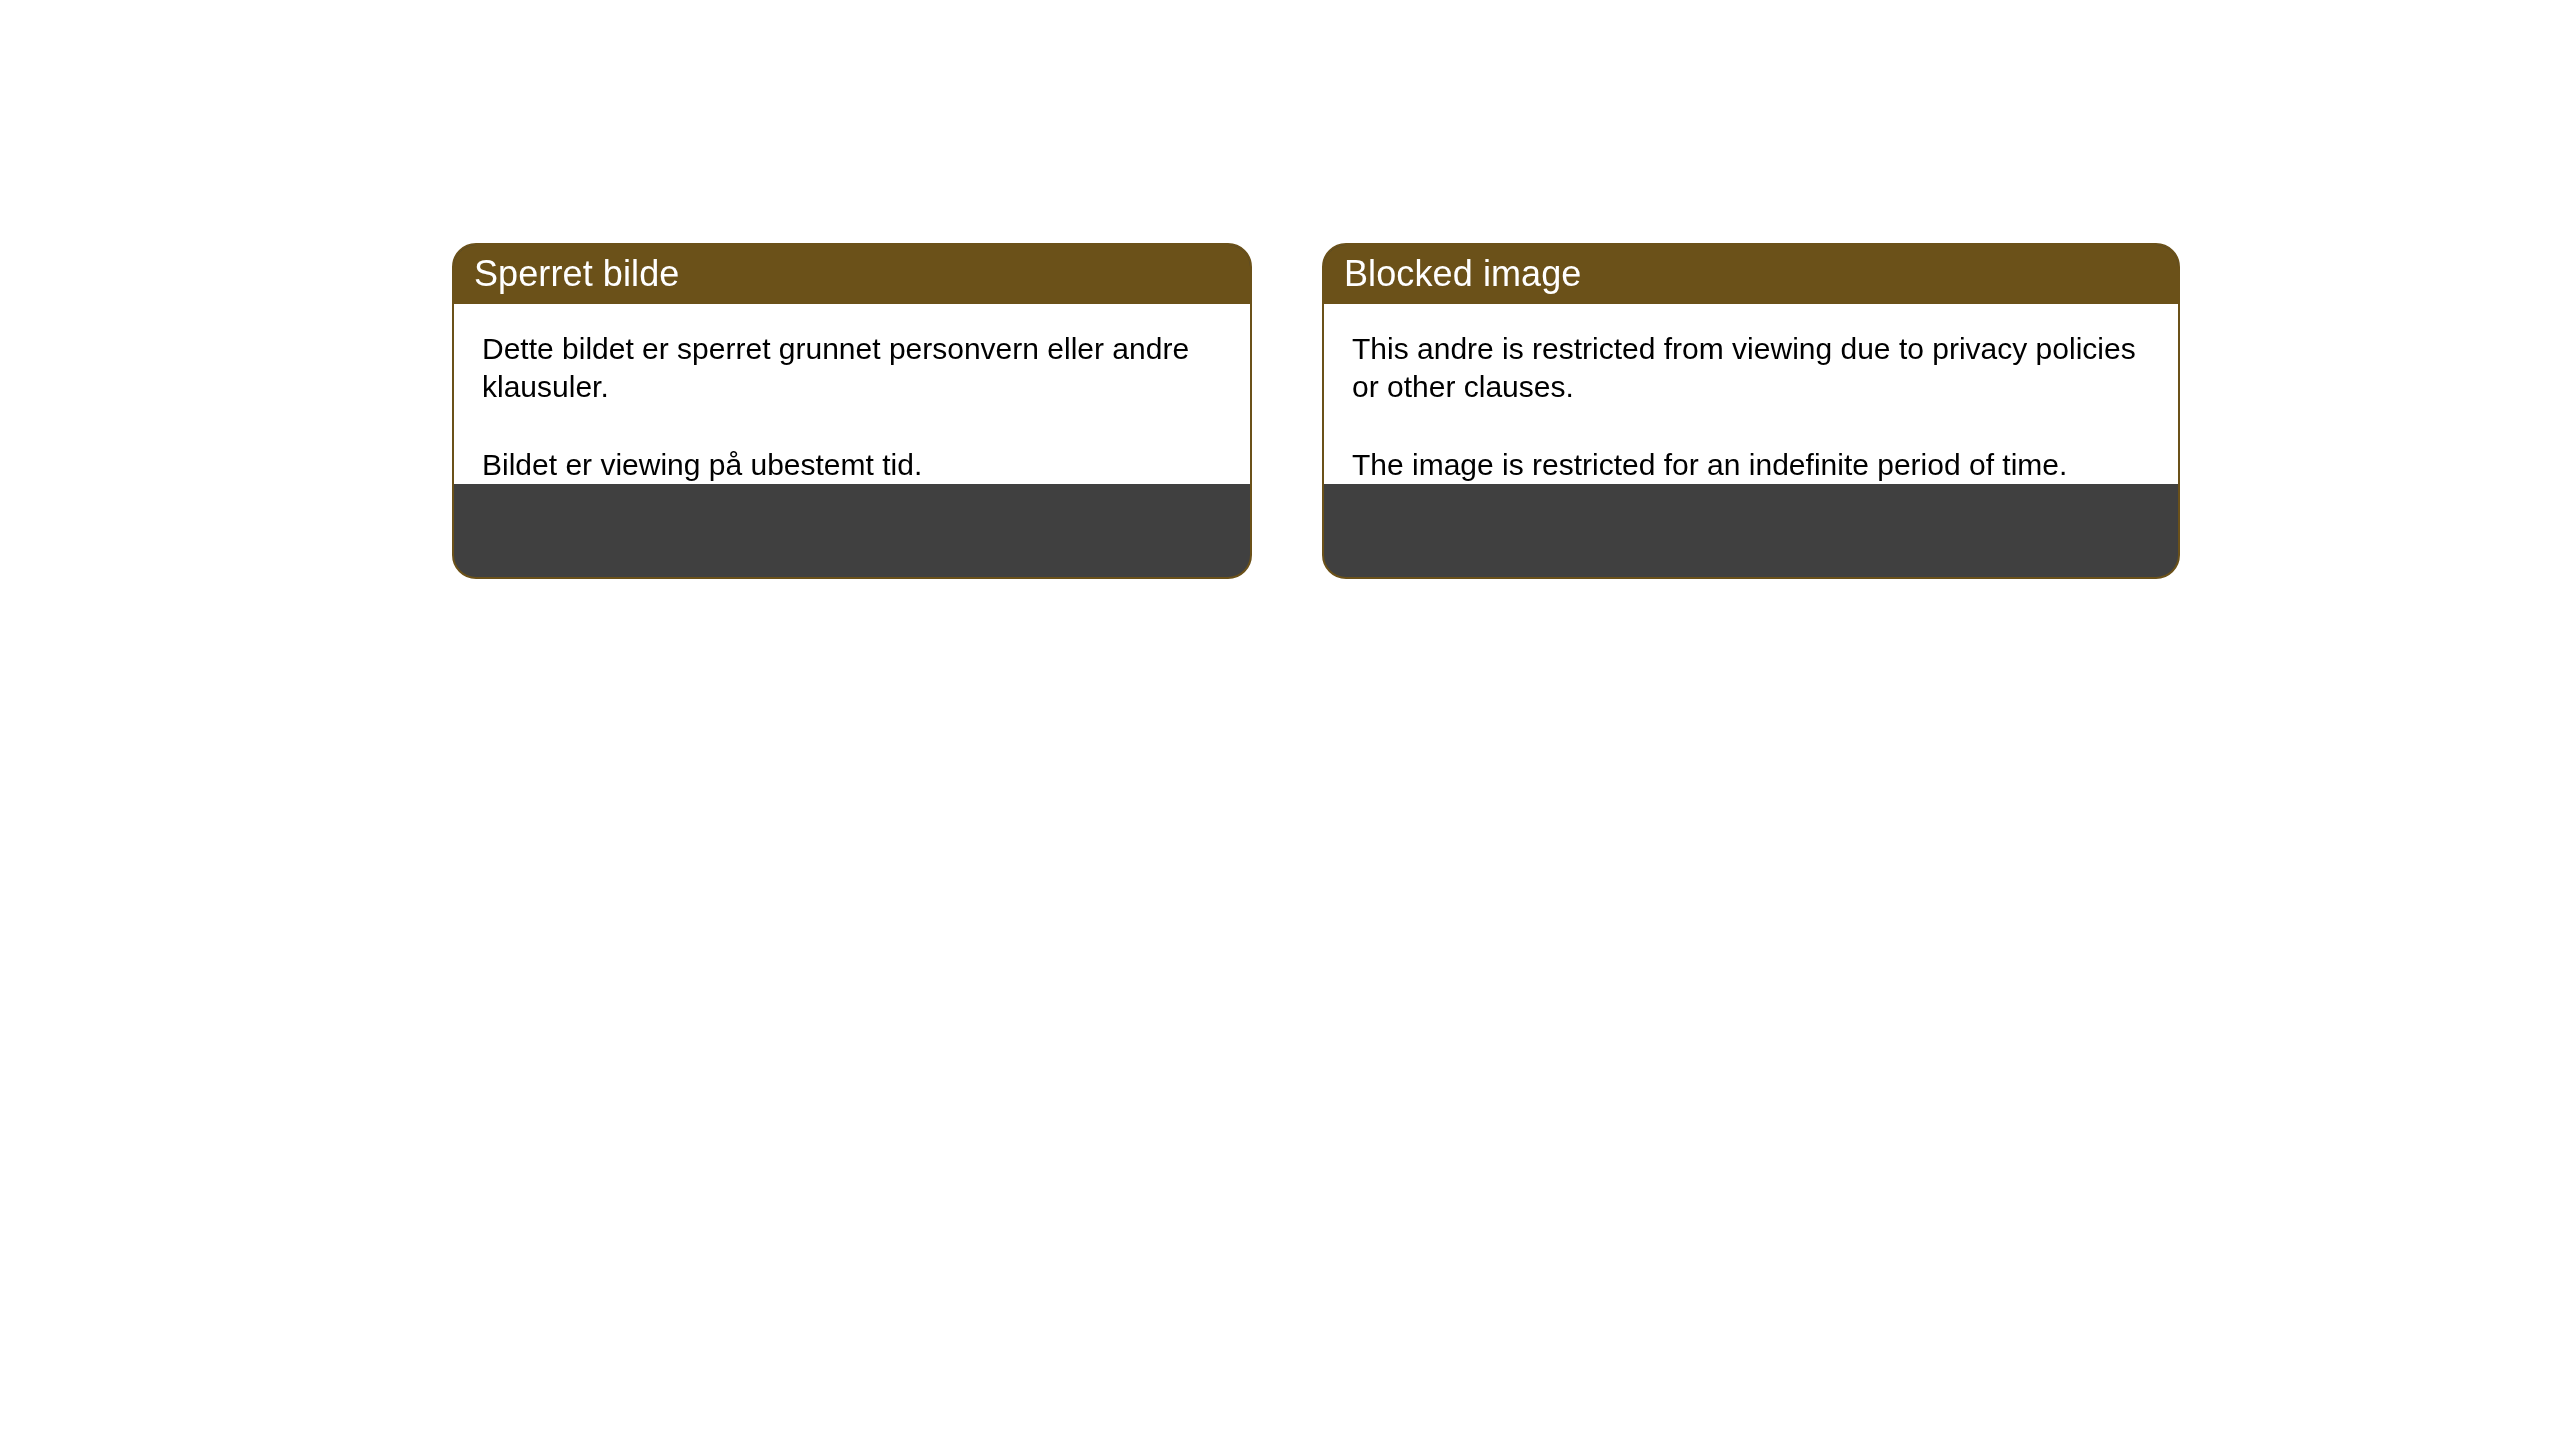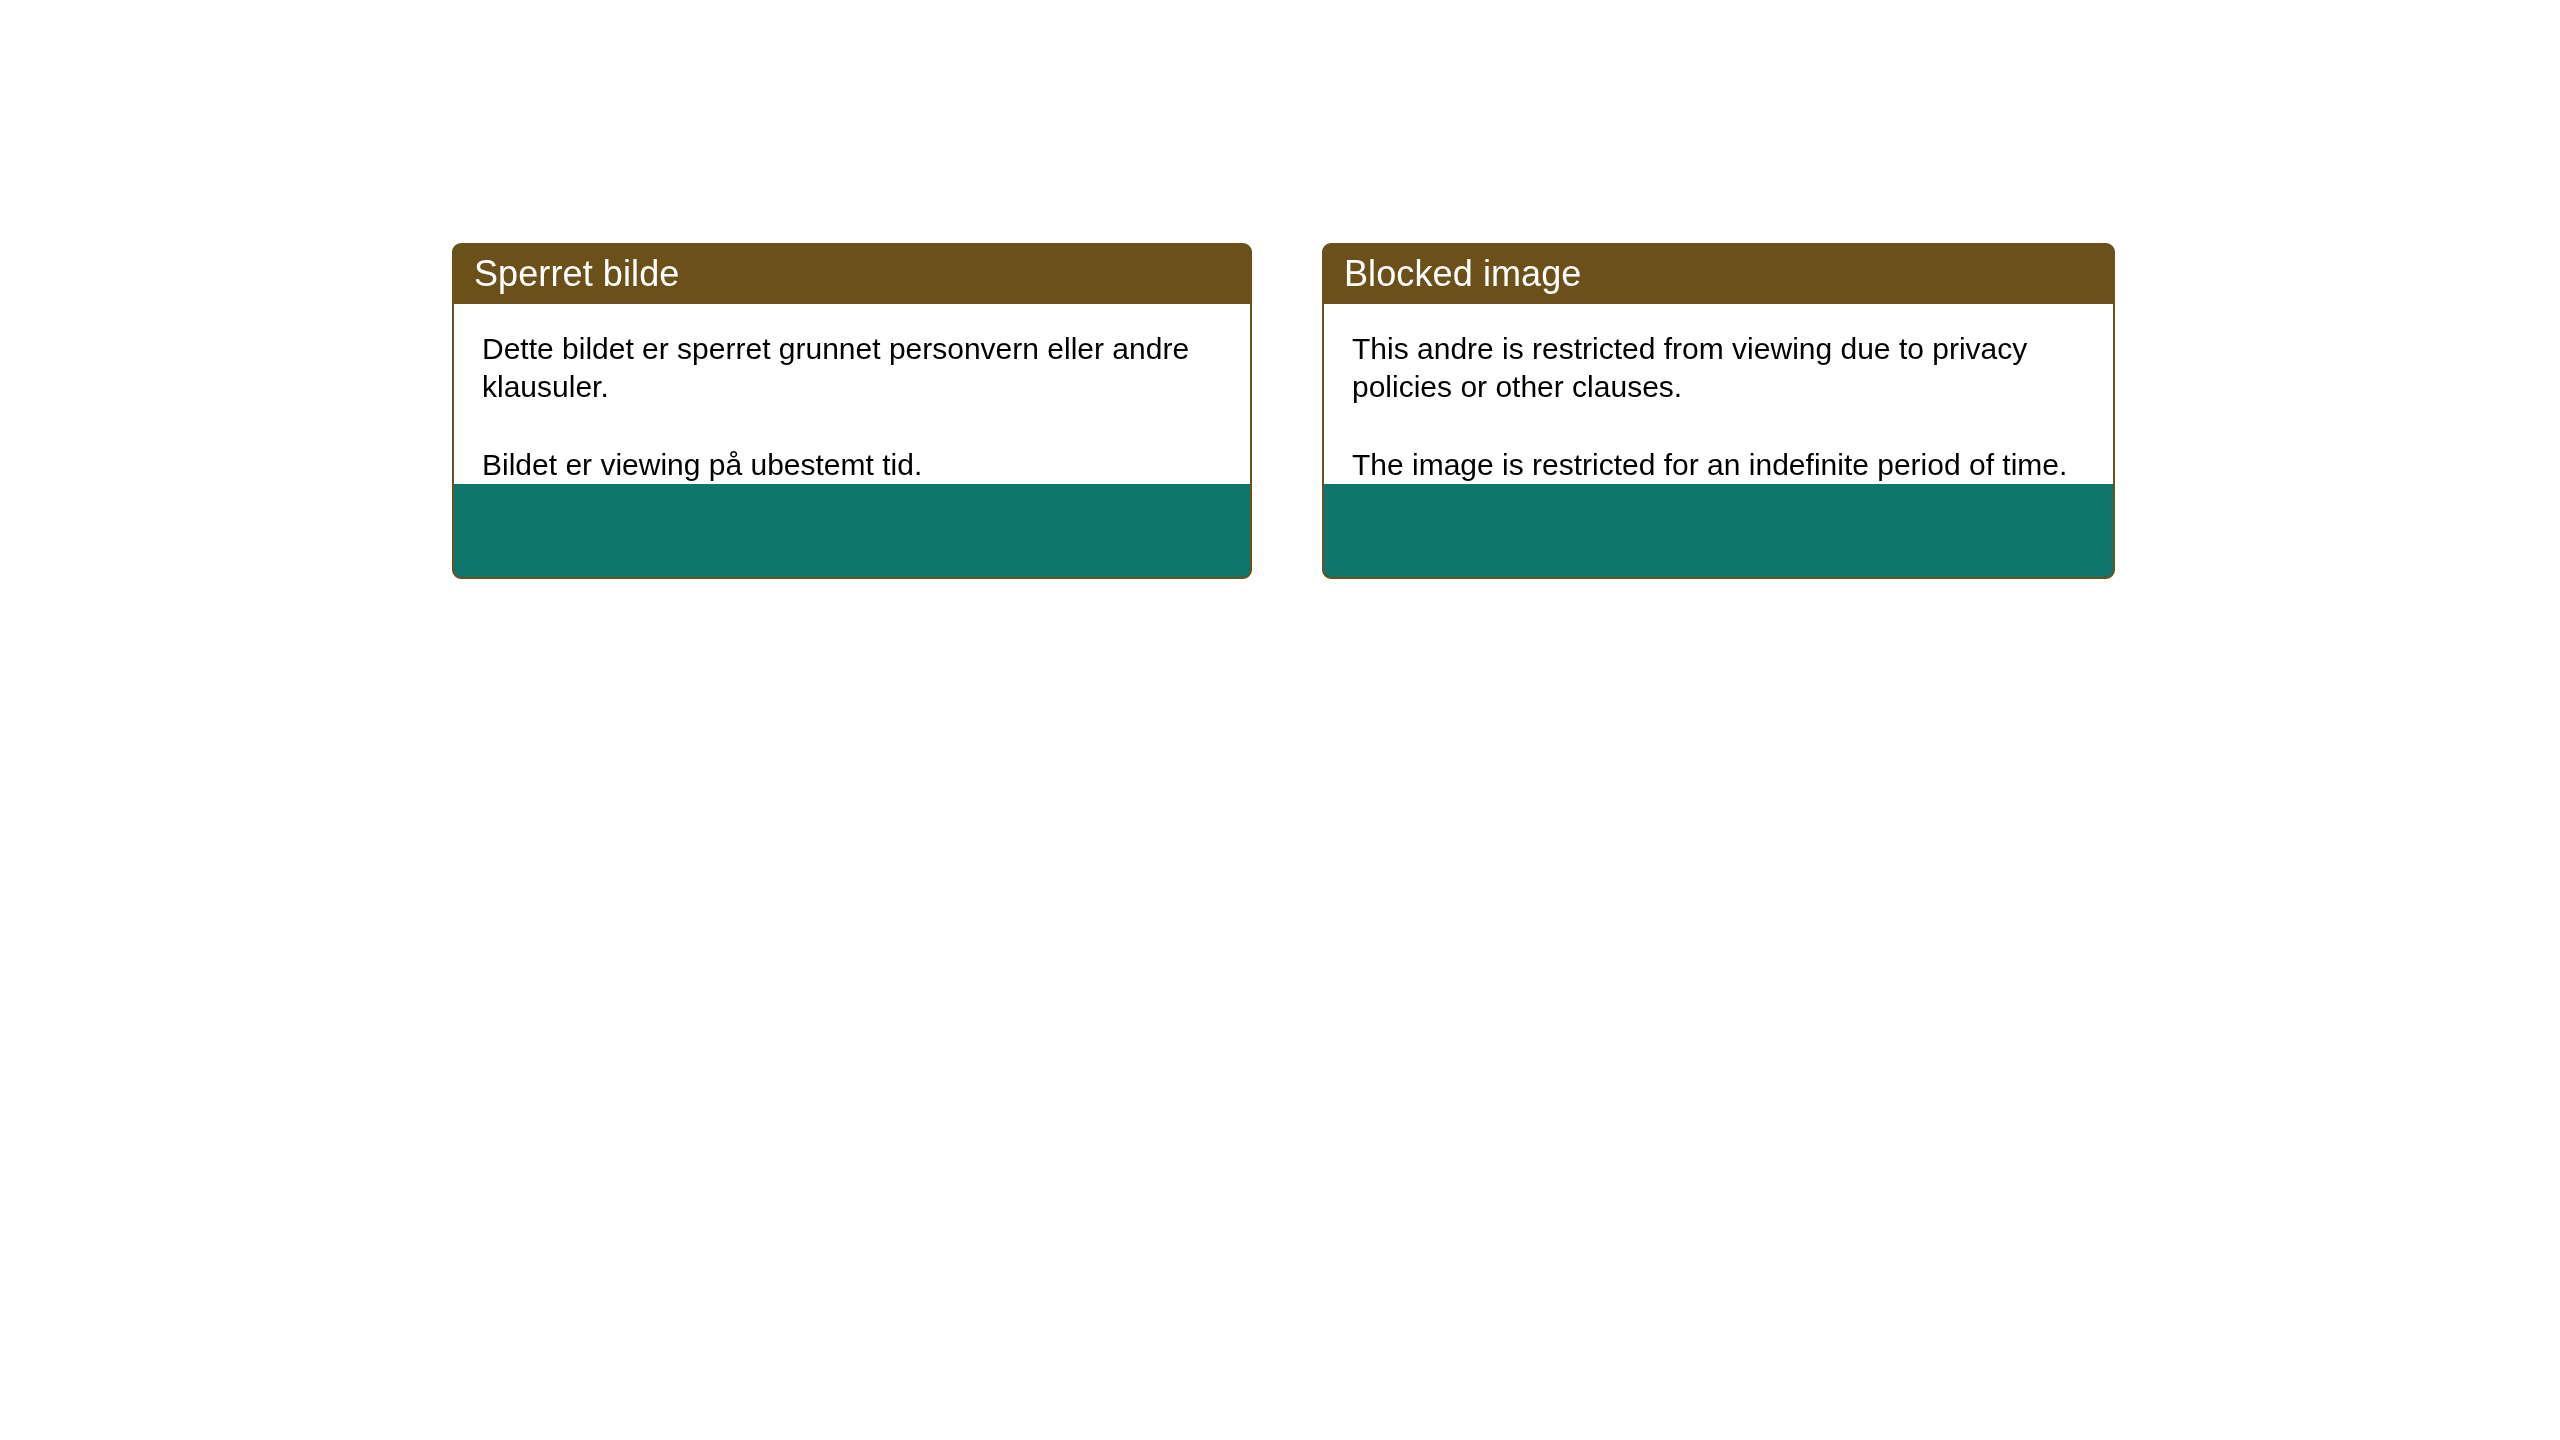--- a/index.html
+++ b/index.html
@@ -21,37 +21,37 @@
     position: absolute;
     left: 0;
     top: 0;
     width: 2560px;
     height: 1440px;
   }
 
   .notice-card {
     position: absolute;
     box-sizing: border-box;
-    background: #0f766e;
+    background: #404040;
     border: 2px solid #6b5119;
-    border-radius: 9px;
+    border-radius: 24px;
     overflow: hidden;
   }
 
   .notice-card.lang-no {
     left: 452px;
     top: 243px;
     width: 800px;
     height: 336px;
   }
 
   .notice-card.lang-en {
     left: 1322px;
     top: 243px;
-    width: 793px;
+    width: 858px;
     height: 336px;
   }
 
   .card-header {
     box-sizing: border-box;
     height: 61px;
     background: #6b5119;
     display: flex;
     align-items: center;
     padding: 0 0 0 22px;

